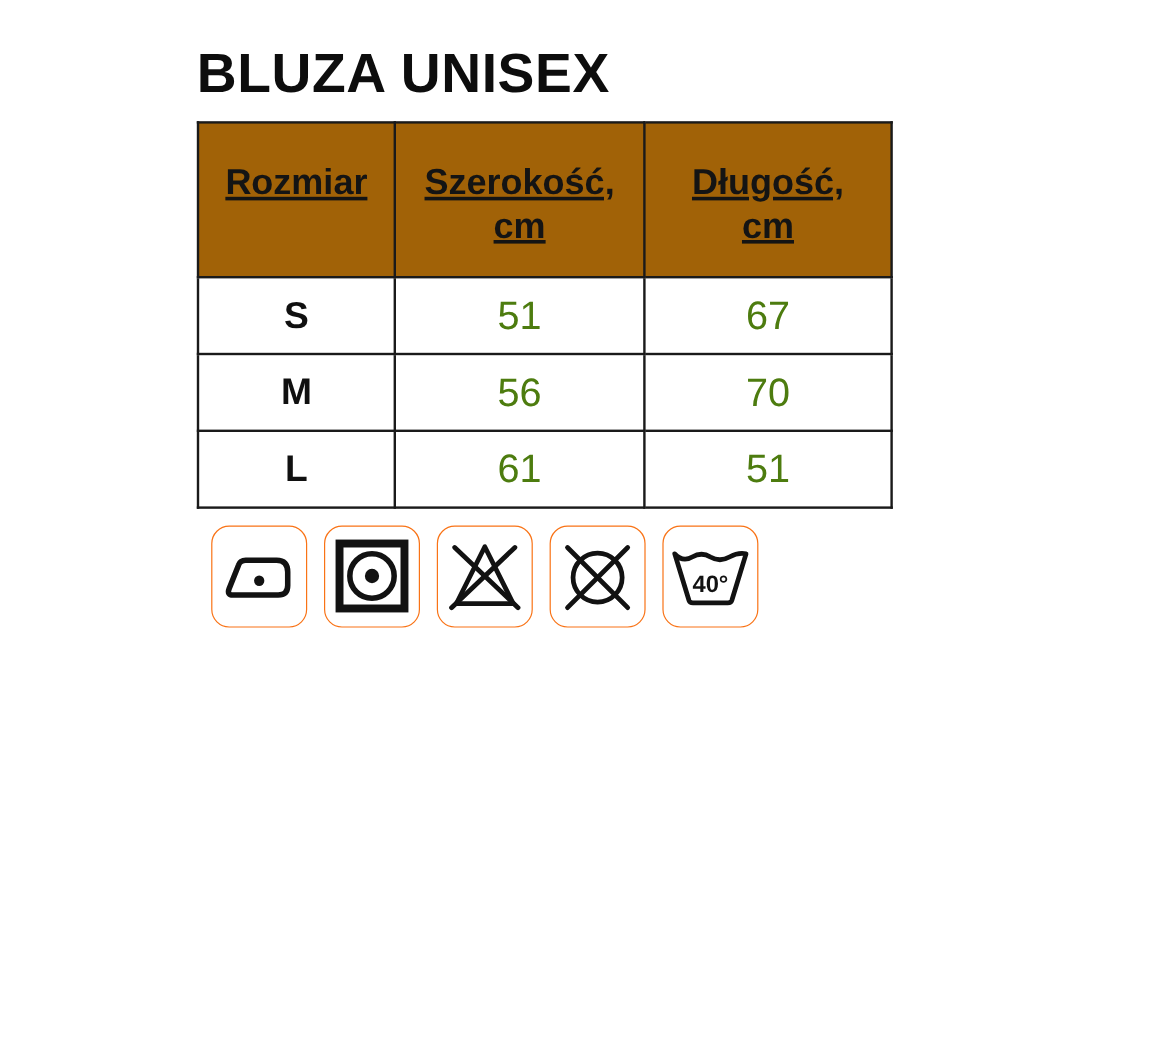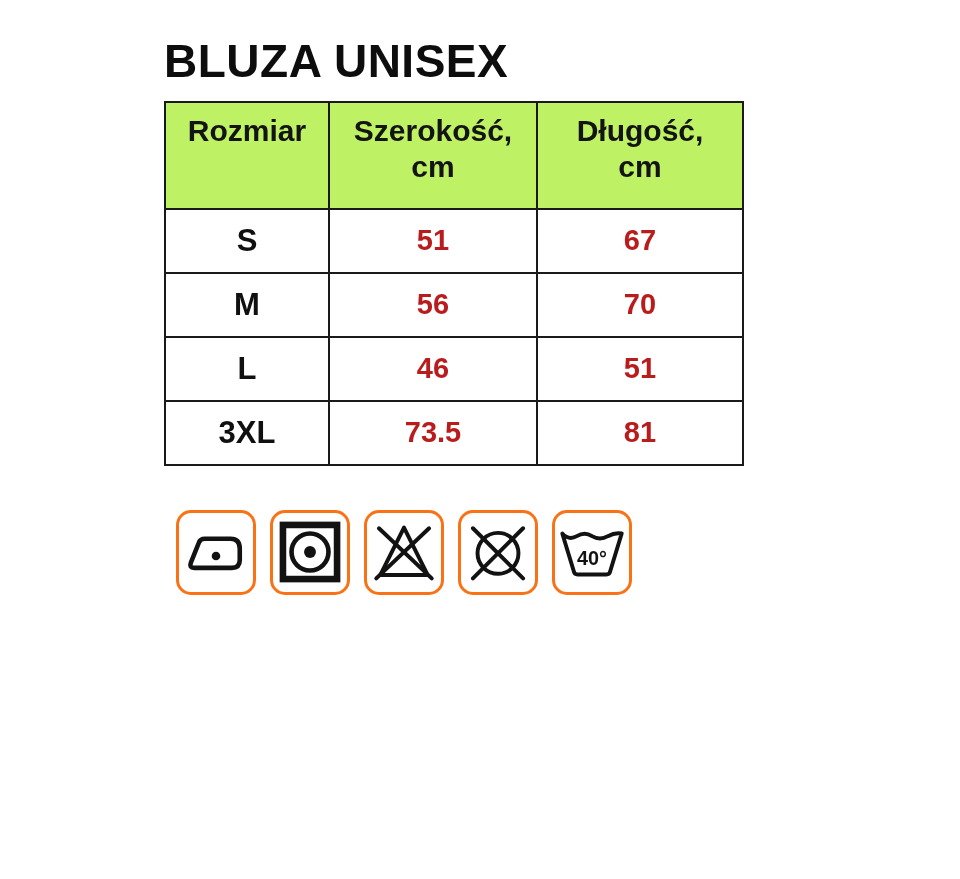--- a/index.html
+++ b/index.html
@@ -34,57 +34,57 @@
     table-layout: fixed;
     width: 578px;
     background: #ffffff;
   }
   .size-chart th, .size-chart td {
     border: 2px solid #1a1a1a;
     text-align: center;
     padding: 0;
   }
   .size-chart th {
-    background: #bef264;
+    background: #a16207;
     height: 95px;
     vertical-align: top;
-    padding-top: 10px;
+    padding-top: 32px;
     font-size: 30px;
     font-weight: bold;
     color: #141414;
     line-height: 1.22;
+    text-decoration: underline;
   }
   .size-chart td {
     height: 62px;
     vertical-align: middle;
-    font-size: 29px;
-    font-weight: bold;
-    color: #b91c1c;
+    font-size: 33px;
+    font-weight: normal;
+    color: #4d7c0f;
   }
   .size-chart td.size-cell {
     font-size: 31px;
     font-weight: bold;
     color: #101010;
   }
   .care-row {
     display: flex;
     gap: 14px;
     margin: 14px 0 0 12px;
   }
   .care-box {
     box-sizing: border-box;
     width: 80px;
     height: 85px;
-    border: 3px solid #f97316;
+    border: 1px solid #f97316;
     border-radius: 15px;
     background: #ffffff;
     display: flex;
     align-items: center;
     justify-content: center;
-    margin-top: 30px;
   }
   .care-box svg {
     width: 66px;
     height: 68px;
     display: block;
   }
   .care-box svg text {
     font-family: "Liberation Sans", sans-serif;
     font-size: 30px;
     font-weight: bold;
@@ -126,27 +126,22 @@
           <td>51</td>
           <td>67</td>
         </tr>
         <tr>
           <td class="size-cell">M</td>
           <td>56</td>
           <td>70</td>
         </tr>
         <tr>
           <td class="size-cell">L</td>
-          <td>46</td>
+          <td>61</td>
           <td>51</td>
-        </tr>
-        <tr>
-          <td class="size-cell">3XL</td>
-          <td>73.5</td>
-          <td>81</td>
         </tr>
       </tbody>
     </table>
 
     <div class="care-row">
 
       <div class="care-box">
         <svg viewBox="0 0 100 100" aria-hidden="true">
           <path d="M33 30 L72 30 Q86 30 86 45 L86 62 Q86 74 74 74 L17 74 Q9 74 12 66 L24 36 Q26 30 33 30 Z" fill="none" stroke="#121212" stroke-width="7" stroke-linejoin="round"></path>
           <circle cx="50" cy="56" r="6.5" fill="#121212" stroke="none"></circle>

